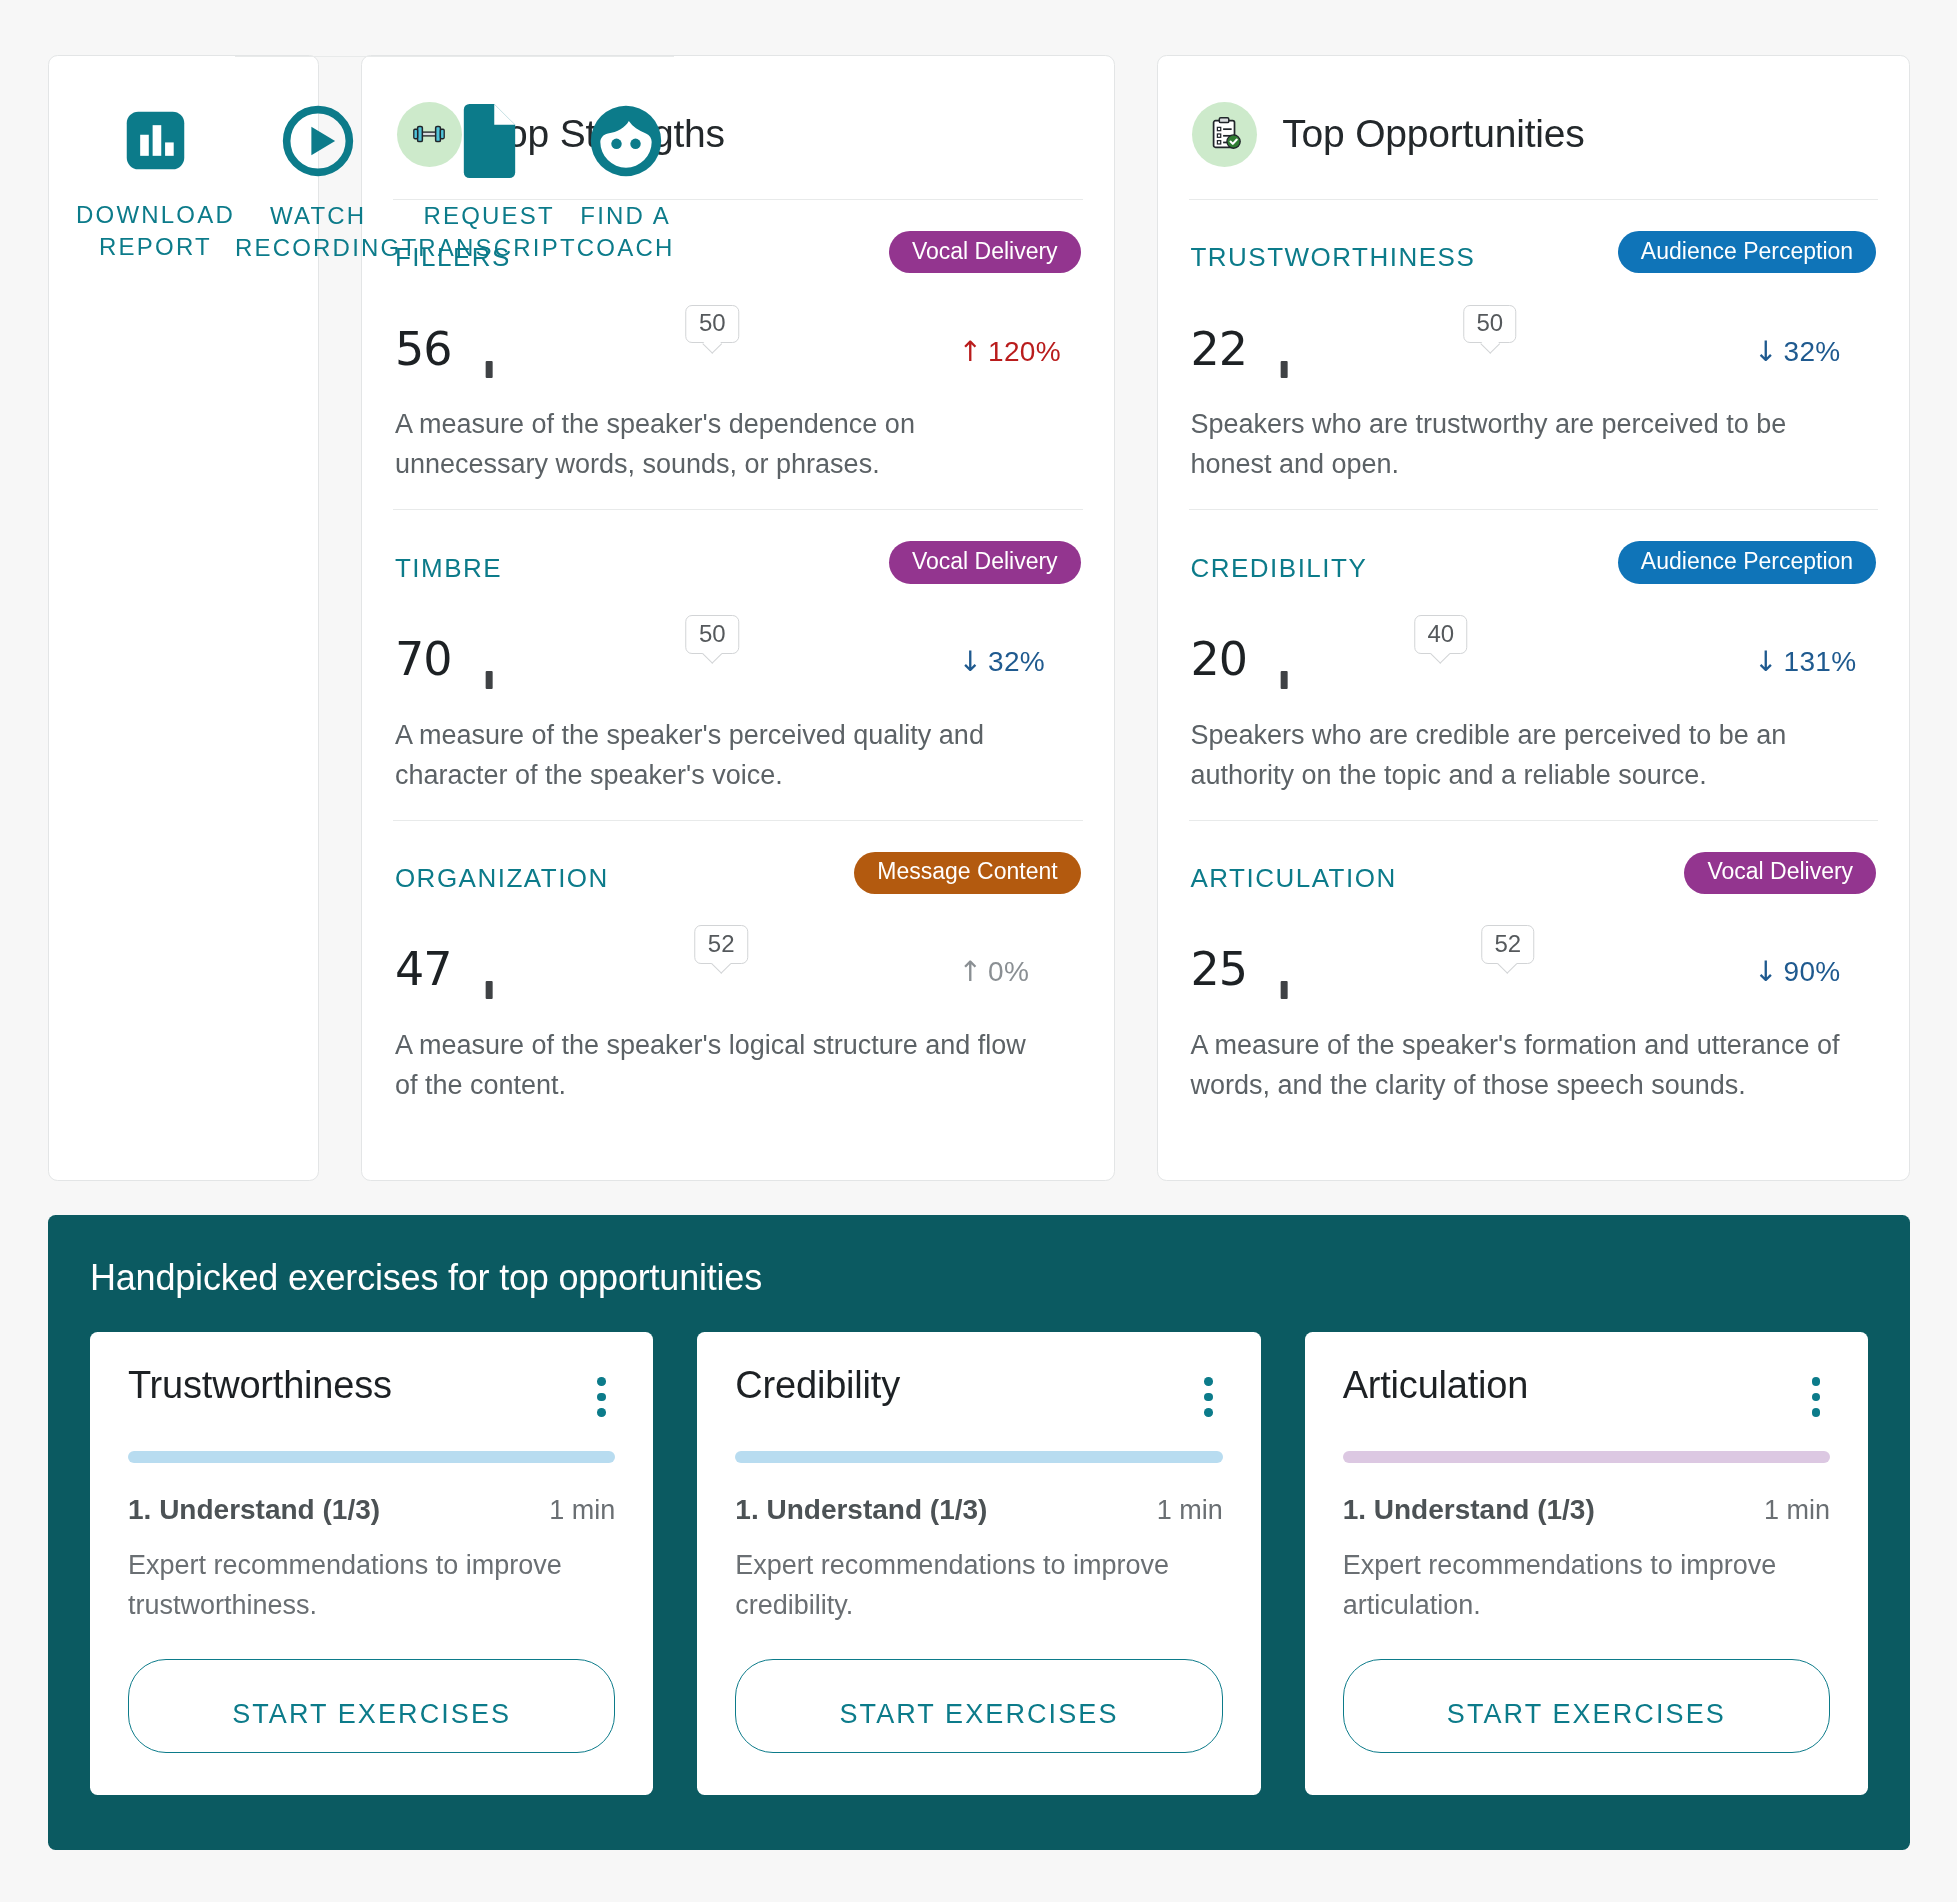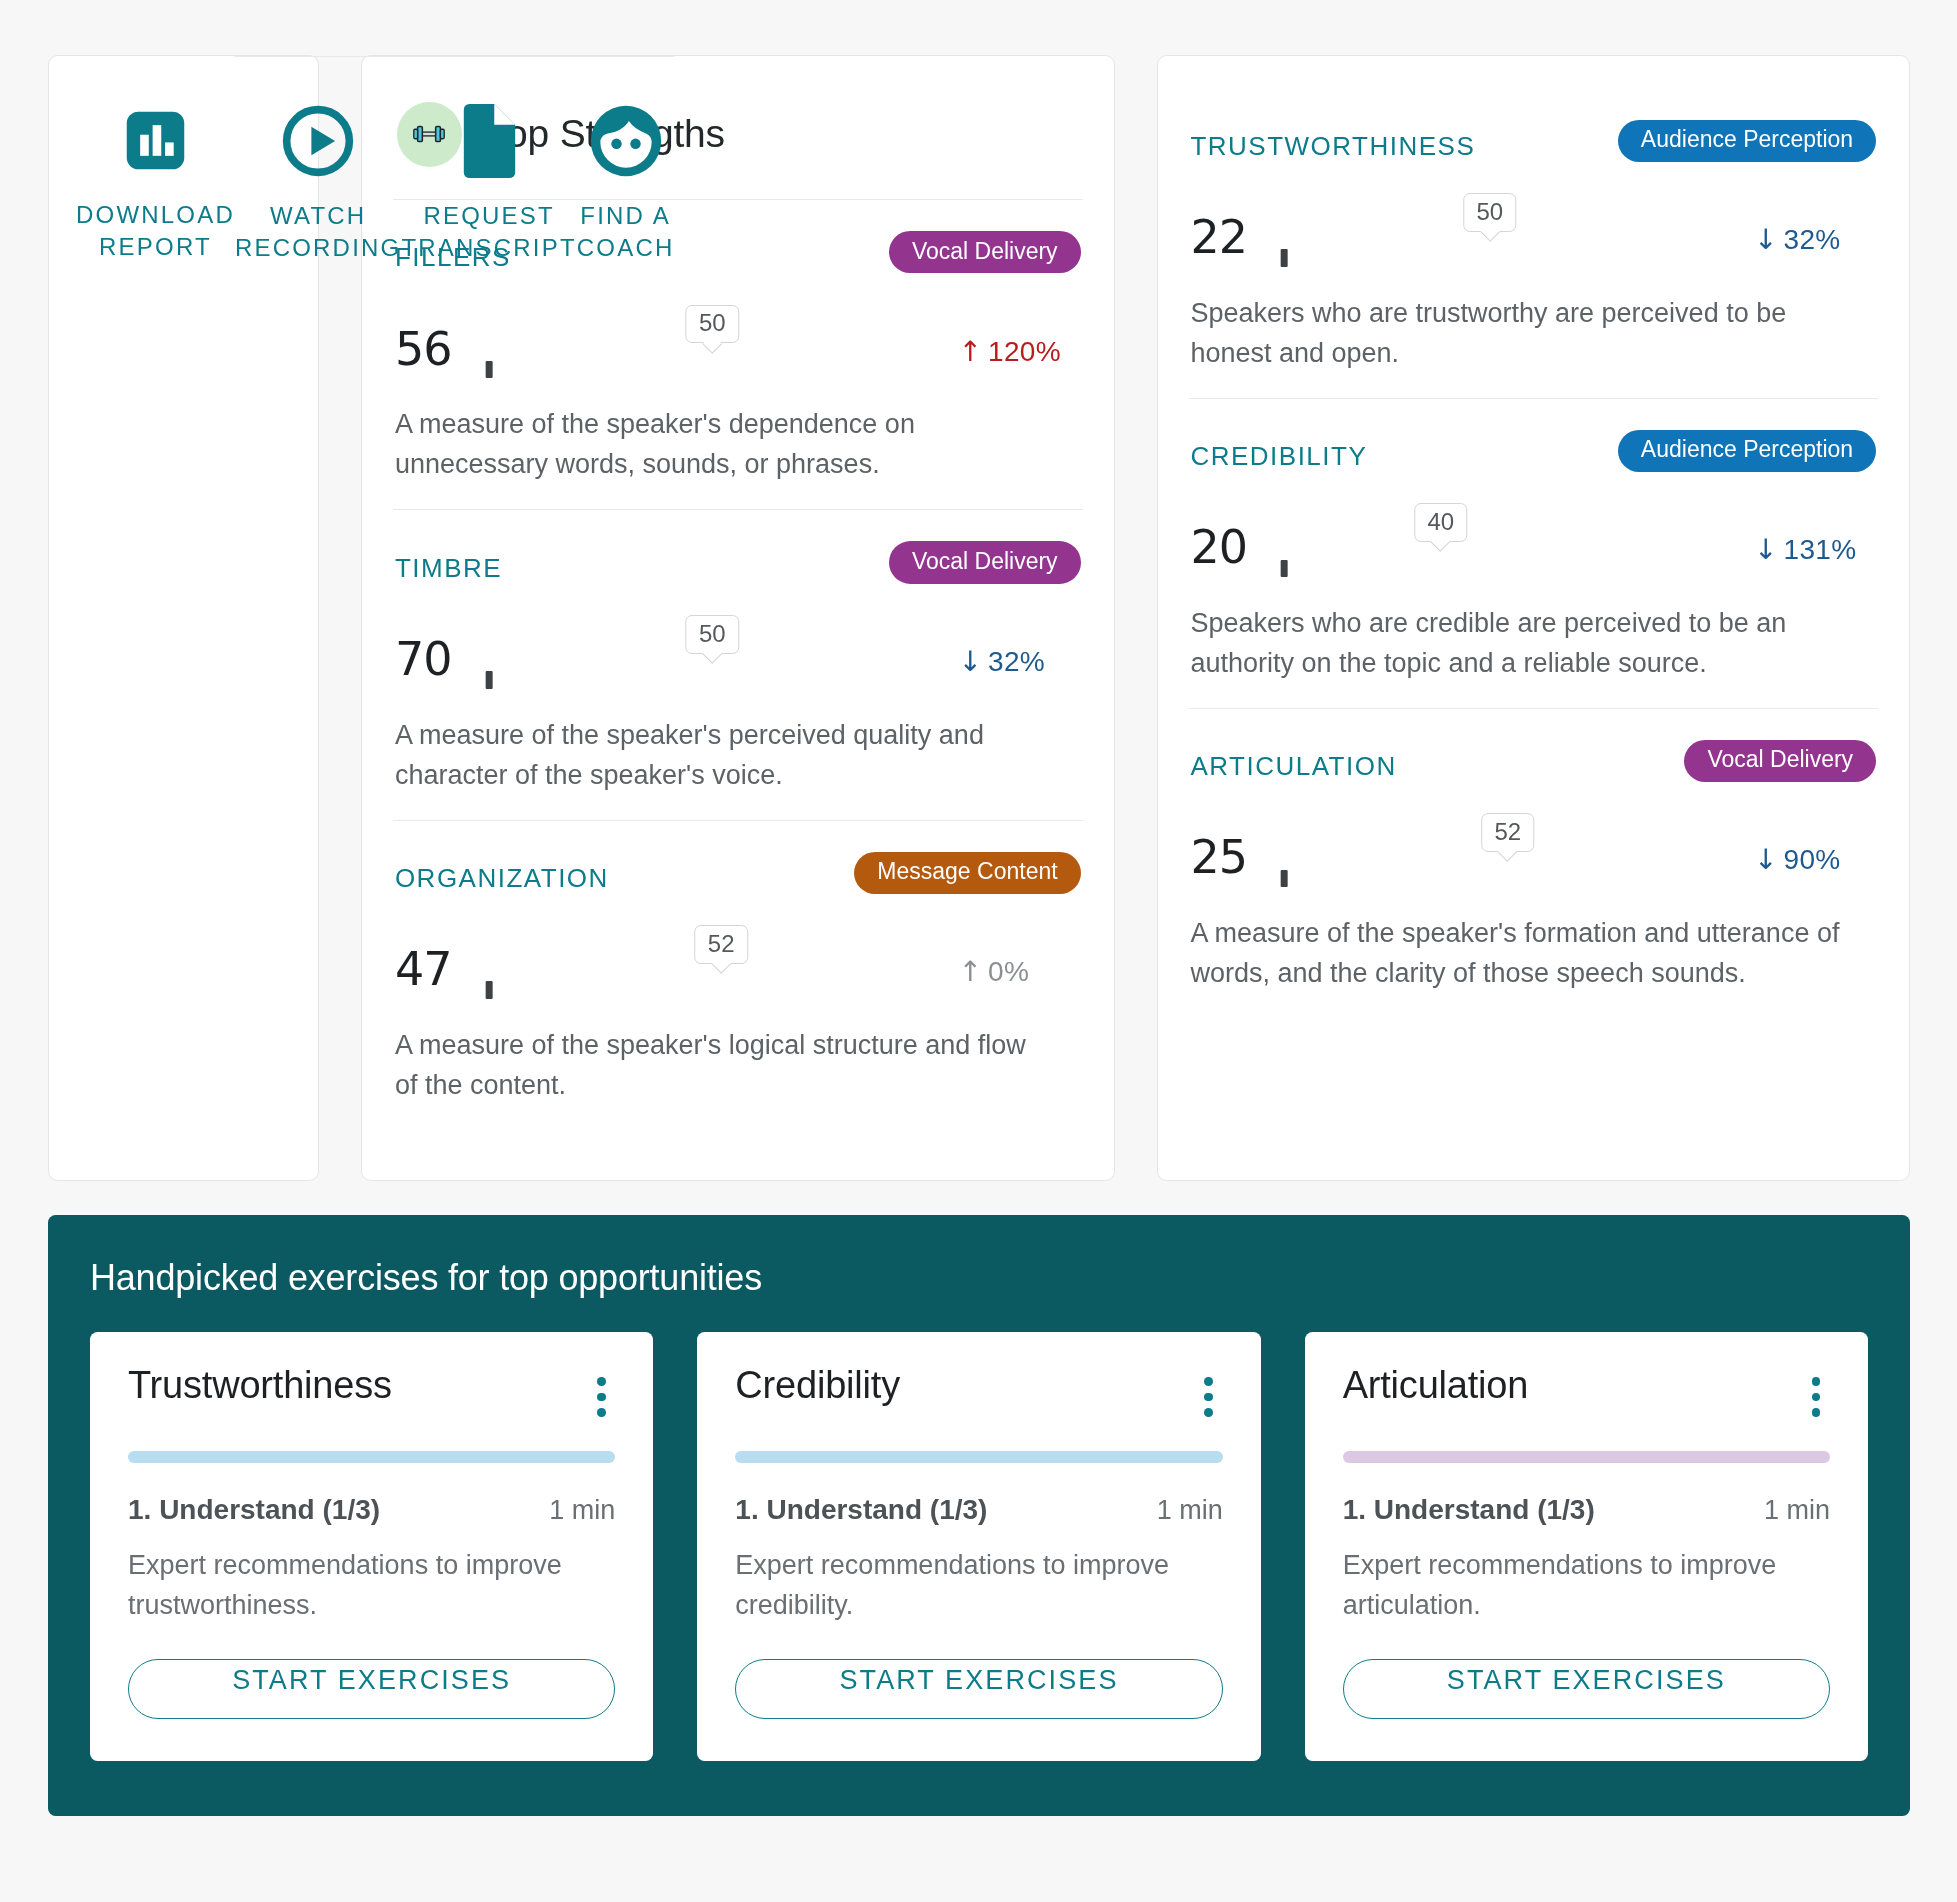--- a/index.html
+++ b/index.html
@@ -291,21 +291,21 @@
   }
   .ex-btn {
     margin-top: 34px;
     width: 100%;
     border: 1px solid #0c7b8a;
     border-radius: 38px;
     background: #ffffff;
     color: #0c7b8a;
     font-size: 27px;
     letter-spacing: 2.1px;
-    padding: 5px 0 22px 0;
+    padding: 39px 0 22px 0;
     cursor: pointer;
     font-family: "Liberation Sans", sans-serif;
     text-transform: uppercase;
   }
 </style>
 </head>
 <body>
 
 <div class="page">
 
@@ -429,20 +429,37 @@
               <span class="gauge-marker" style="left: 52%;"></span>
             </span>
           </span>
           <span class="gauge-delta delta-flat"><span class="arrow">↑</span><span>0%</span></span>
         </div>
         <div class="metric-desc">A measure of the speaker's logical structure and flow of the content.</div>
       </div>
     </div>
 
     <div class="card">
+      <div class="card-head">
+        <span class="head-badge">
+          <svg width="38" height="38" viewBox="0 0 40 40">
+            <rect x="8" y="6" width="22" height="28" rx="2" fill="#fff" stroke="#20252a" stroke-width="1.8"></rect>
+            <rect x="14" y="3" width="10" height="5" rx="1.5" fill="#d9dcdf" stroke="#20252a" stroke-width="1.6"></rect>
+            <rect x="12" y="13" width="3.5" height="3.5" fill="none" stroke="#20252a" stroke-width="1.3"></rect>
+            <rect x="12" y="20" width="3.5" height="3.5" fill="none" stroke="#20252a" stroke-width="1.3"></rect>
+            <rect x="12" y="27" width="3.5" height="3.5" fill="none" stroke="#20252a" stroke-width="1.3"></rect>
+            <rect x="18" y="14" width="9" height="1.8" fill="#20252a"></rect>
+            <rect x="18" y="21" width="9" height="1.8" fill="#20252a"></rect>
+            <rect x="18" y="28" width="6" height="1.8" fill="#20252a"></rect>
+            <circle cx="29" cy="28" r="7" fill="#2f7d32" stroke="#20252a" stroke-width="1.4"></circle>
+            <path d="M25.8 28 l2.4 2.4 l4.2 -4.6" fill="none" stroke="#fff" stroke-width="2.2" stroke-linecap="round" stroke-linejoin="round"></path>
+          </svg>
+        </span>
+        <span class="card-title">Top Opportunities</span>
+      </div>
 
       <div class="metric">
         <div class="metric-top">
           <span class="metric-name">TRUSTWORTHINESS</span>
           <span class="tag" style="background: rgb(15, 116, 184);">Audience Perception</span>
         </div>
         <div class="gauge-row">
           <span class="gauge-score">22</span>
           <span class="gauge-wrap">
             <span class="gauge-bubble" style="left: 46%;">50</span>

